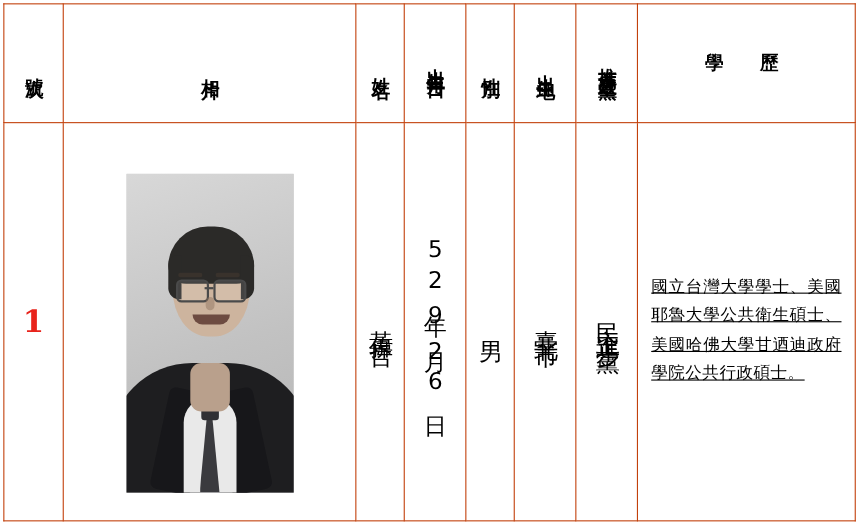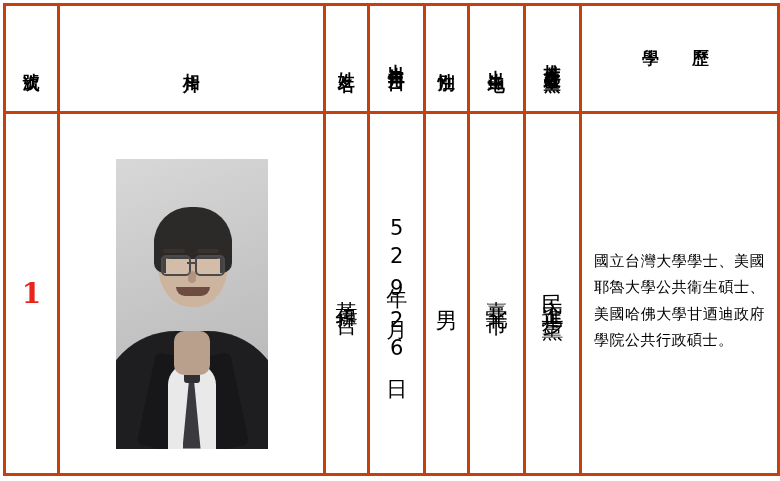--- a/index.html
+++ b/index.html
@@ -25,21 +25,21 @@
   table.candidate-table {
     border-collapse: collapse;
     width: 774px;
     margin-left: 3px;
     margin-top: 3px;
     table-layout: fixed;
   }
 
   table.candidate-table td,
   table.candidate-table th {
-    border: 3px solid #c2410c;
+    border: 1px solid #c2410c;
     padding: 0;
     vertical-align: middle;
     text-align: center;
   }
 
   
   .hdr {
     height: 108px;
     font-weight: bold;
     font-size: 17px;
@@ -265,20 +265,21 @@
     font-family: "DejaVu Sans", "Liberation Sans", sans-serif;
   }
   .v-cell .vtext.small {
     font-size: 21px;
     letter-spacing: 4px;
   }
 
   .edu-cell {
     vertical-align: top;
     text-align: left;
+    text-decoration: underline;
   }
   .edu-text {
     padding: 14px 12px 0 12px;
     font-size: 15px;
     line-height: 1.75;
     text-align: justify;
     letter-spacing: 0.5px;
   }
 </style>
 </head>

